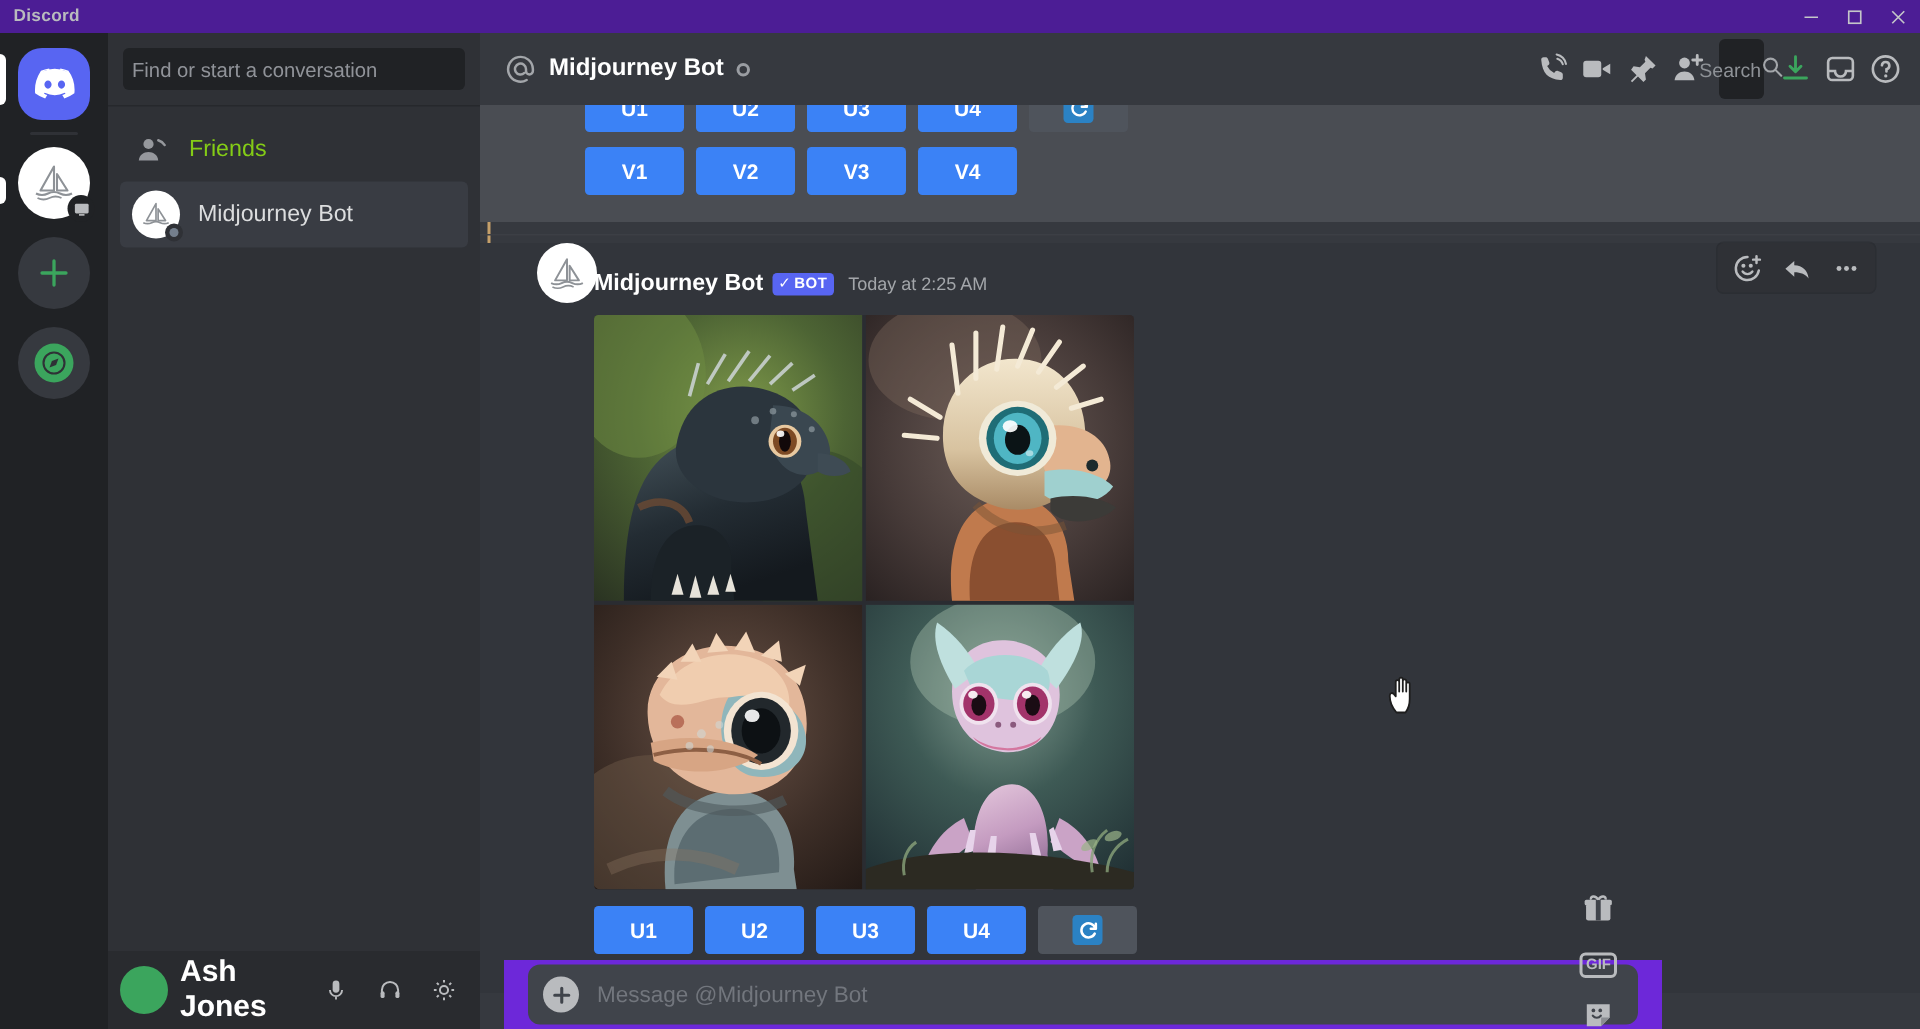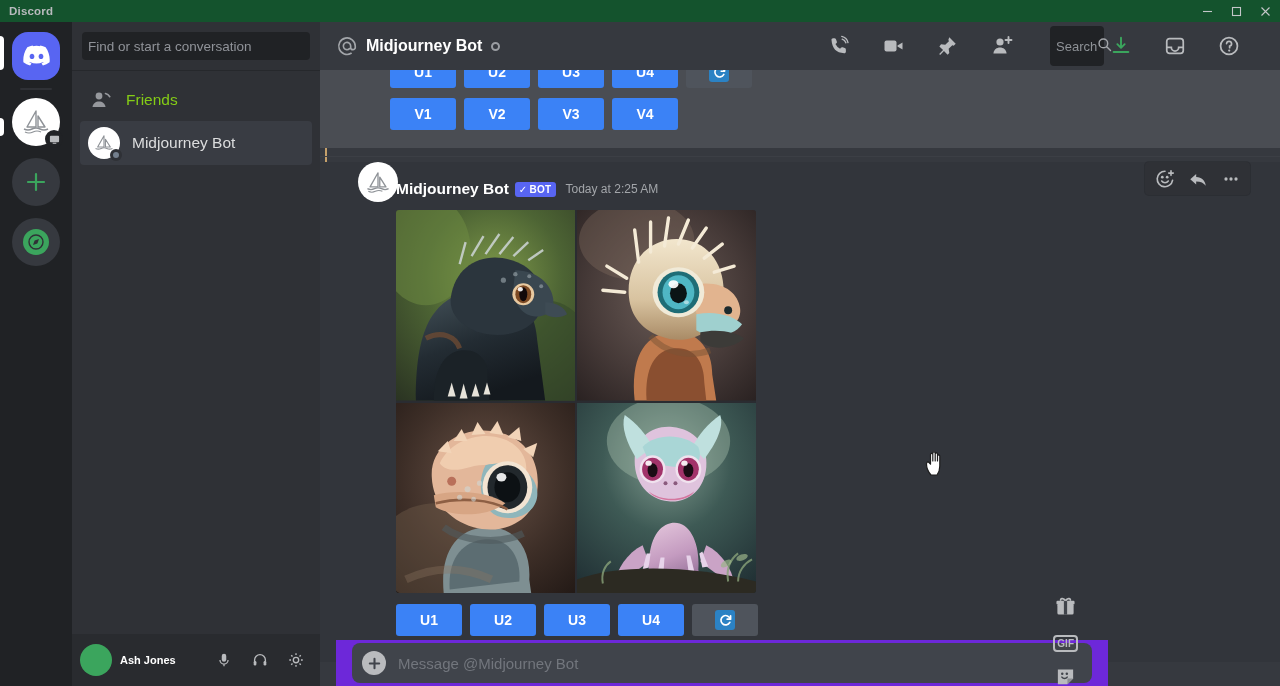--- a/index.html
+++ b/index.html
@@ -8,21 +8,21 @@
     background: #202225;
     font-family: "Liberation Sans", "DejaVu Sans", sans-serif;
     overflow: hidden;
     -webkit-font-smoothing: antialiased;
   }
   #app { position: relative; width: 1280px; height: 686px; }
 
   
   .titlebar {
     position: absolute; top: 0; left: 0; width: 1280px; height: 22px;
-    background: #14532d; display: flex; align-items: center;
+    background: #4c1d95; display: flex; align-items: center;
   }
   .titlebar .brand {
     font-size: 11.5px; font-weight: bold; color: #b9bbbe;
     margin-left: 9px; letter-spacing: .2px;
   }
   .wincontrols { position: absolute; right: 0; top: 0; display: flex; height: 22px; }
   .wincontrols div {
     width: 29px; height: 22px; display: flex; align-items: center; justify-content: center;
     color: #c4c6c9;
   }
@@ -91,41 +91,41 @@
     display: flex; align-items: center; justify-content: center;
   }
   .statusdot i { width: 6px; height: 6px; border-radius: 50%; background: #747f8d; display: block; }
 
   
   .userpanel {
     position: absolute; left: 0; bottom: 0; width: 248px; height: 52px;
     background: #292b2f; display: flex; align-items: center; padding: 0 8px; gap: 8px;
   }
   .userav { width: 32px; height: 32px; border-radius: 50%; background: #3ba55d; flex: none; position: relative; }
-  .userpanel .uname { font-size: 11px; color: #fff; font-weight: 600; }
+  .userpanel .uname { font-size: 20px; color: #fff; font-weight: 600; }
   .upicons { margin-left: auto; display: flex; gap: 4px; color: #b9bbbe; }
   .upicons div { width: 32px; height: 32px; display: flex; align-items: center; justify-content: center; }
 
   
   .chat {
     position: absolute; left: 320px; top: 22px; width: 960px; height: 664px;
     background: #36393f;
   }
   .chathead {
     position: absolute; top: 0; left: 0; width: 960px; height: 48px;
     background: #36393f; display: flex; align-items: center; padding: 0 8px 0 16px;
     box-shadow: 0 1px 0 rgba(4,4,5,.2);
   }
   .chathead .title { font-size: 16px; font-weight: bold; color: #fff; margin-left: 8px; }
   .chathead .hstatus {
     width: 9px; height: 9px; border-radius: 50%;
     border: 2px solid #9a9da2; margin-left: 9px;
   }
   .hicons { margin-left: auto; display: flex; align-items: center; gap: 0; color: #b9bbbe; }
-  .hicons > div { width: 54px; height: 40px; display: flex; align-items: center; }
+  .hicons > div { width: 30px; height: 40px; display: flex; align-items: center; justify-content: center; }
   .hsearch {
     width: 144px; height: 24px; background: #202225; border-radius: 4px;
     display: flex; align-items: center; padding: 0 6px; margin: 0 6px;
   }
   .hsearch span { font-size: 13px; color: #8e9297; }
   .hsearch .mag { margin-left: auto; color: #a3a6aa; }
 
   
   .msgs { position: absolute; top: 48px; left: 0; width: 960px; height: 592px; overflow: hidden; }
   .goldline {

